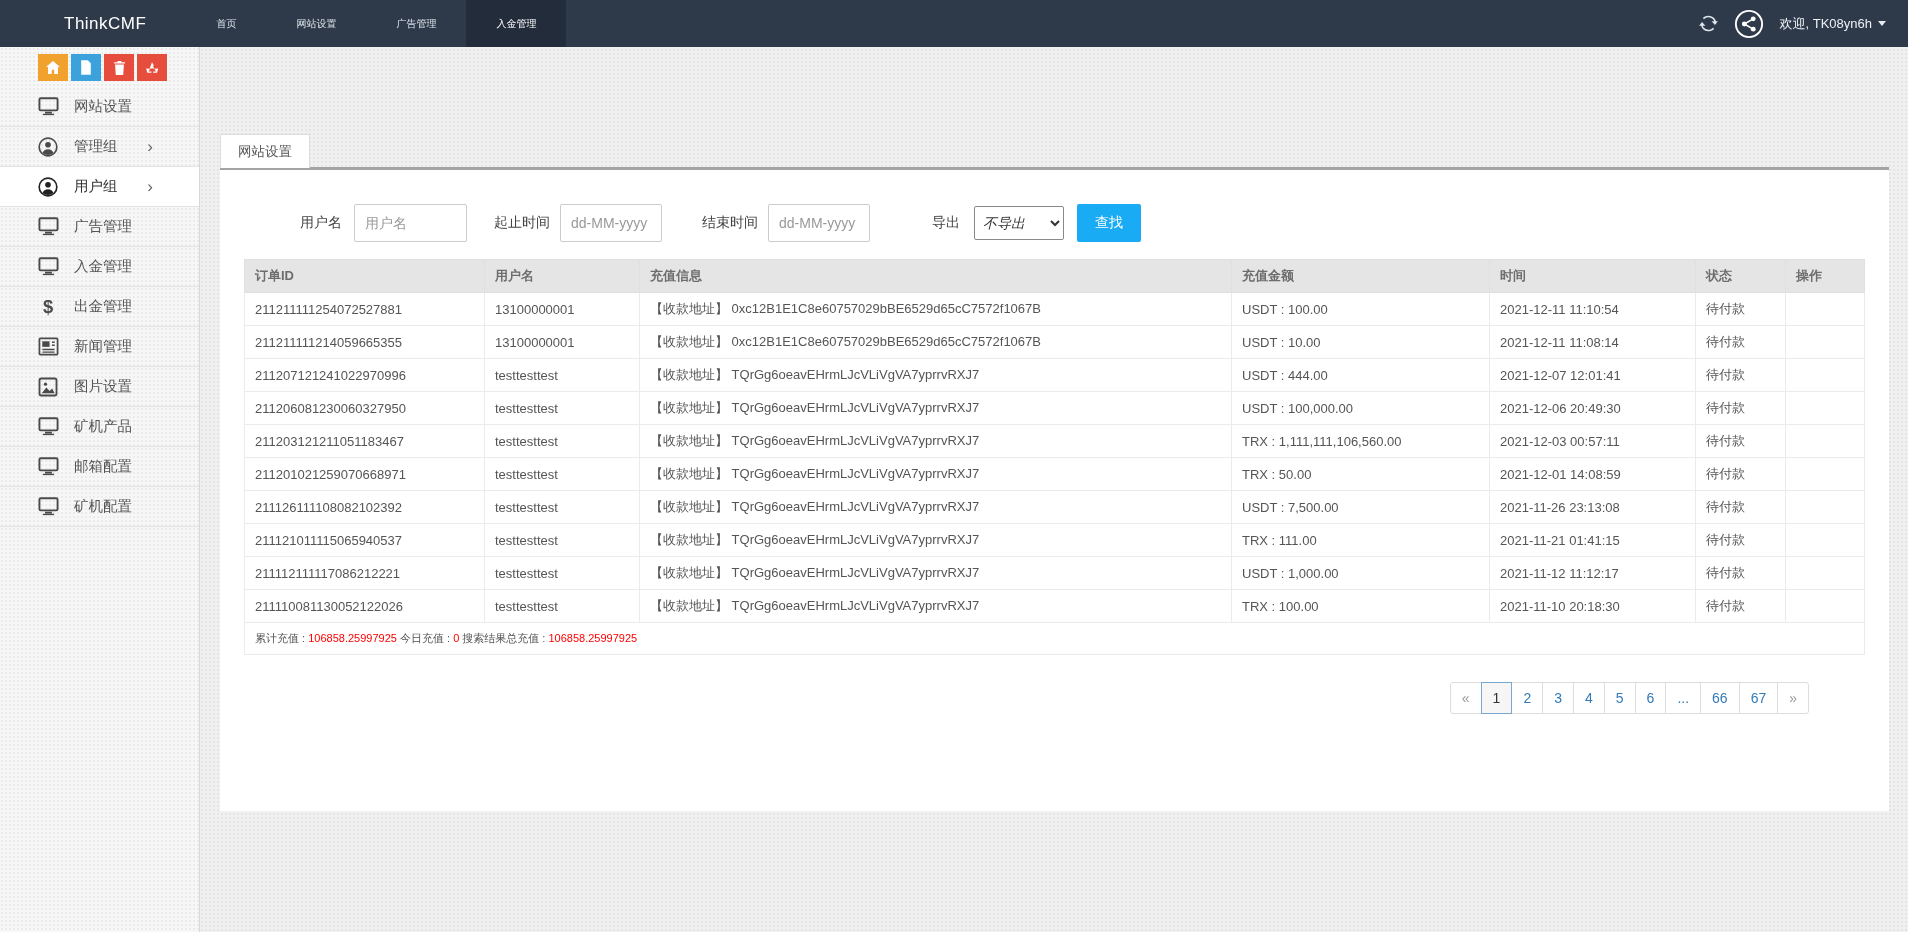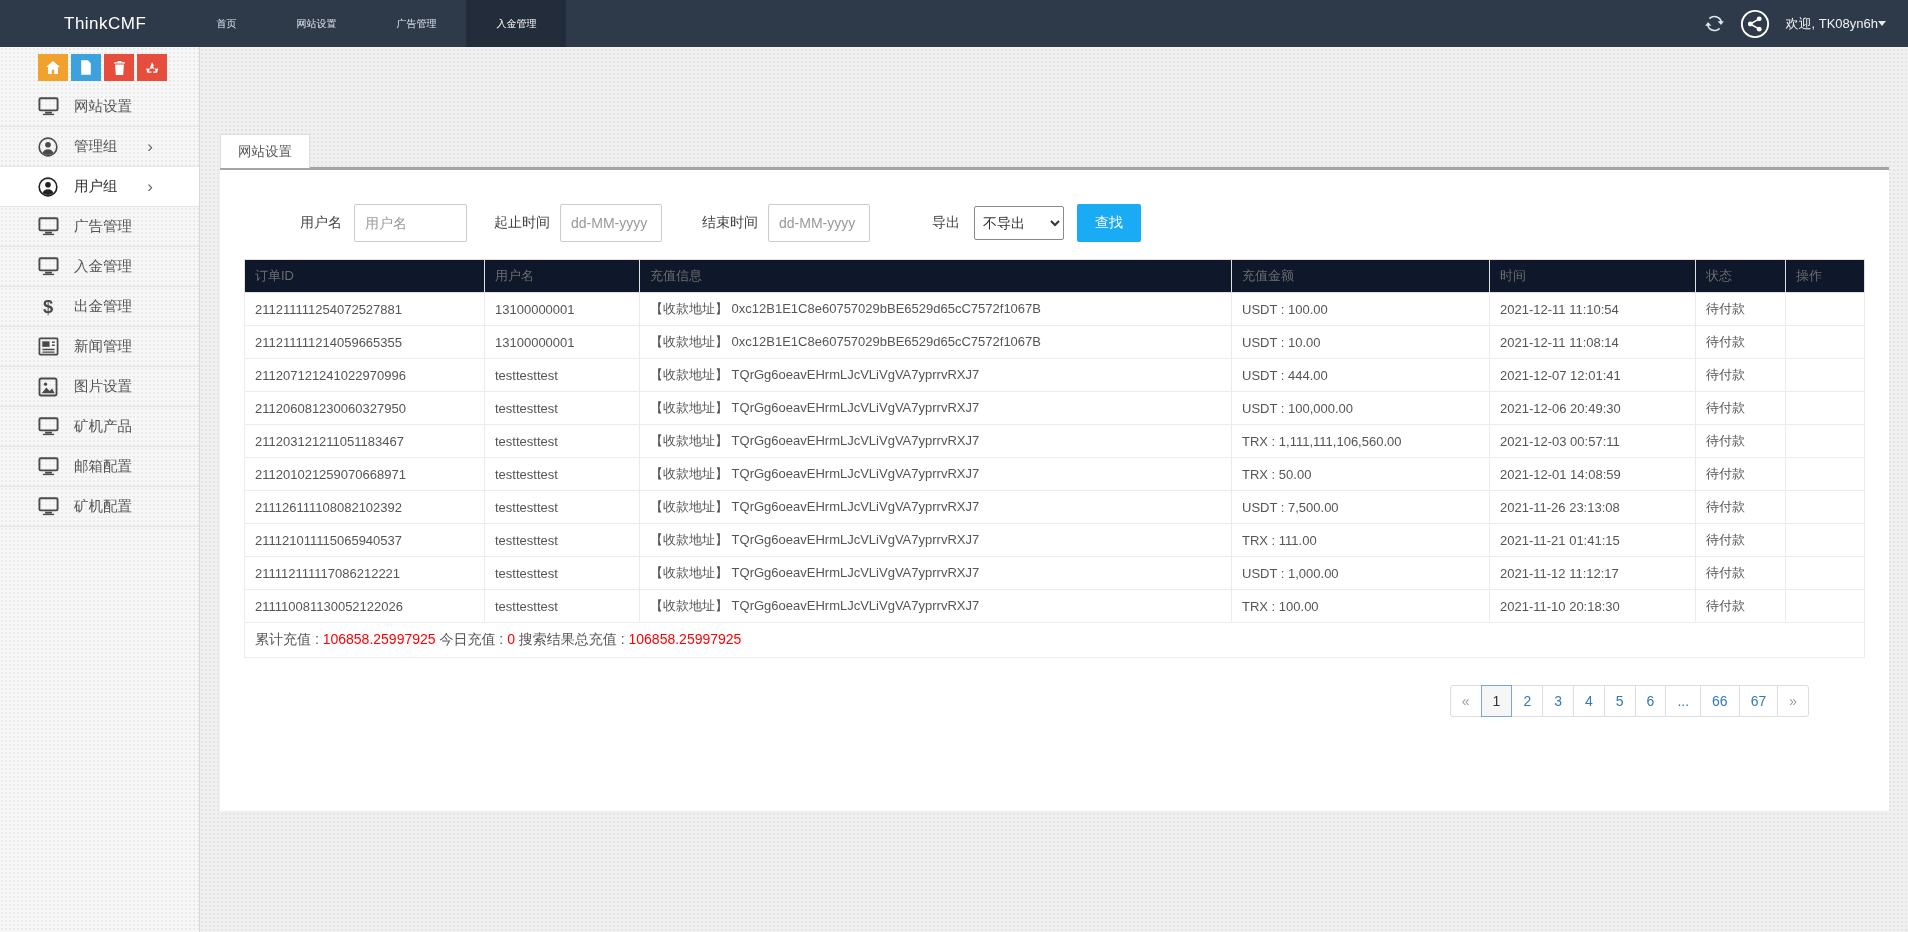--- a/index.html
+++ b/index.html
@@ -14,21 +14,21 @@
   }
   
   .navbar { height:47px; background:#2e3a4a; display:flex; align-items:stretch; color:#e7ebf0; }
   .brand { line-height:47px; padding:0 40px 0 64px; font-size:17px; color:#fff; letter-spacing:.5px; }
   .nav-items { display:flex; list-style:none; }
   .nav-item { line-height:47px; padding:0 30px; font-size:10px; cursor:pointer; color:#dde3ea; }
   .nav-item.active { background:#232c3a; color:#fff; }
   .nav-right { margin-left:auto; display:flex; align-items:center; gap:16px; padding-right:22px; }
   .icon-btn { display:flex; align-items:center; cursor:pointer; }
   .avatar { width:30px; height:30px; display:flex; align-items:center; }
-  .welcome { font-size:13px; color:#eef1f5; display:flex; align-items:center; gap:0; cursor:pointer; }
+  .welcome { font-size:13px; color:#eef1f5; display:flex; align-items:center; gap:6px; cursor:pointer; }
   .caret-down { width:0; height:0; border-left:4px solid transparent; border-right:4px solid transparent; border-top:5px solid #e7ebf0; display:inline-block; }
   
   .layout { display:flex; height:885px; }
   .sidebar {
     width:200px; flex:0 0 200px; height:100%;
     background-color:#f7f7f8;
     background-image: radial-gradient(rgba(0,0,0,0.05) 1px, transparent 1px);
     background-size:4px 4px;
     border-right:1px solid #d8d8d8;
   }
@@ -55,27 +55,27 @@
   .f-label { font-size:14px; color:#444; white-space:nowrap; }
   .lbl-user { margin-left:56px; }
   .f-input { border:1px solid #ccc; border-radius:2px; height:38px; padding:0 10px; font-size:14px; color:#555; outline:none; font-family:"Liberation Sans",sans-serif; }
   .f-input::placeholder { color:#999; }
   .in-user { width:113px; margin-left:12px; }
   .lbl-start { margin-left:27px; }
   .in-start { width:102px; margin-left:10px; }
   .lbl-end { margin-left:40px; }
   .in-end { width:102px; margin-left:10px; }
   .lbl-export { margin-left:62px; }
-  .f-select { width:90px; height:34px; margin-left:14px; border:1px solid #8a8a8a; border-radius:2px; background:#fff; font-size:14px; color:#333; padding:0 4px; font-family:"Liberation Sans",sans-serif; }
+  .f-select { width:90px; height:34px; margin-left:14px; border:1px solid #8a8a8a; border-radius:2px; background:#fff; font-size:14px; color:#333; padding:0 4px; font-family:"Liberation Sans",sans-serif;font-style:italic; }
   .search-btn { margin-left:13px; width:64px; height:38px; background:#1aabf5; color:#fff; border:none; border-radius:2px; font-size:14px; cursor:pointer; font-family:"Liberation Sans",sans-serif; }
   
   table.grid { width:100%; border-collapse:collapse; table-layout:fixed; }
-  .grid th { background:#0f172a; border:1px solid #e0e0e0; font-weight:normal; color:#6d6d6d; font-size:13px; text-align:left; padding:7px 10px; }
+  .grid th { background:#e5e5e5; border:1px solid #e0e0e0; font-weight:bold; color:#6d6d6d; font-size:13px; text-align:left; padding:7px 10px; }
   .grid td { border:1px solid #ebebeb; font-size:13px; color:#555; padding:7px 10px; white-space:nowrap; overflow:hidden; }
-  .summary-bar { border:1px solid #ebebeb; border-top:none; padding:8px 10px; font-size:14px; color:#555; }
+  .summary-bar { border:1px solid #ebebeb; border-top:none; padding:8px 10px; font-size:11px; color:#555; }
   .summary-bar .red { color:#ff0000; }
   
   .pager-row { display:flex; justify-content:flex-end; padding-right:56px; margin-top:27px; }
   .pager { display:flex; list-style:none; }
   .page-item {
     min-width:30px; height:32px; padding:0 11px; display:flex; align-items:center; justify-content:center;
     border:1px solid #ddd; background:#fff; color:#337ab7; font-size:14px; margin-left:-1px; cursor:pointer;
   }
   .page-item:first-child { border-radius:3px 0 0 3px; margin-left:0; }
   .page-item:last-child { border-radius:0 3px 3px 0; }

